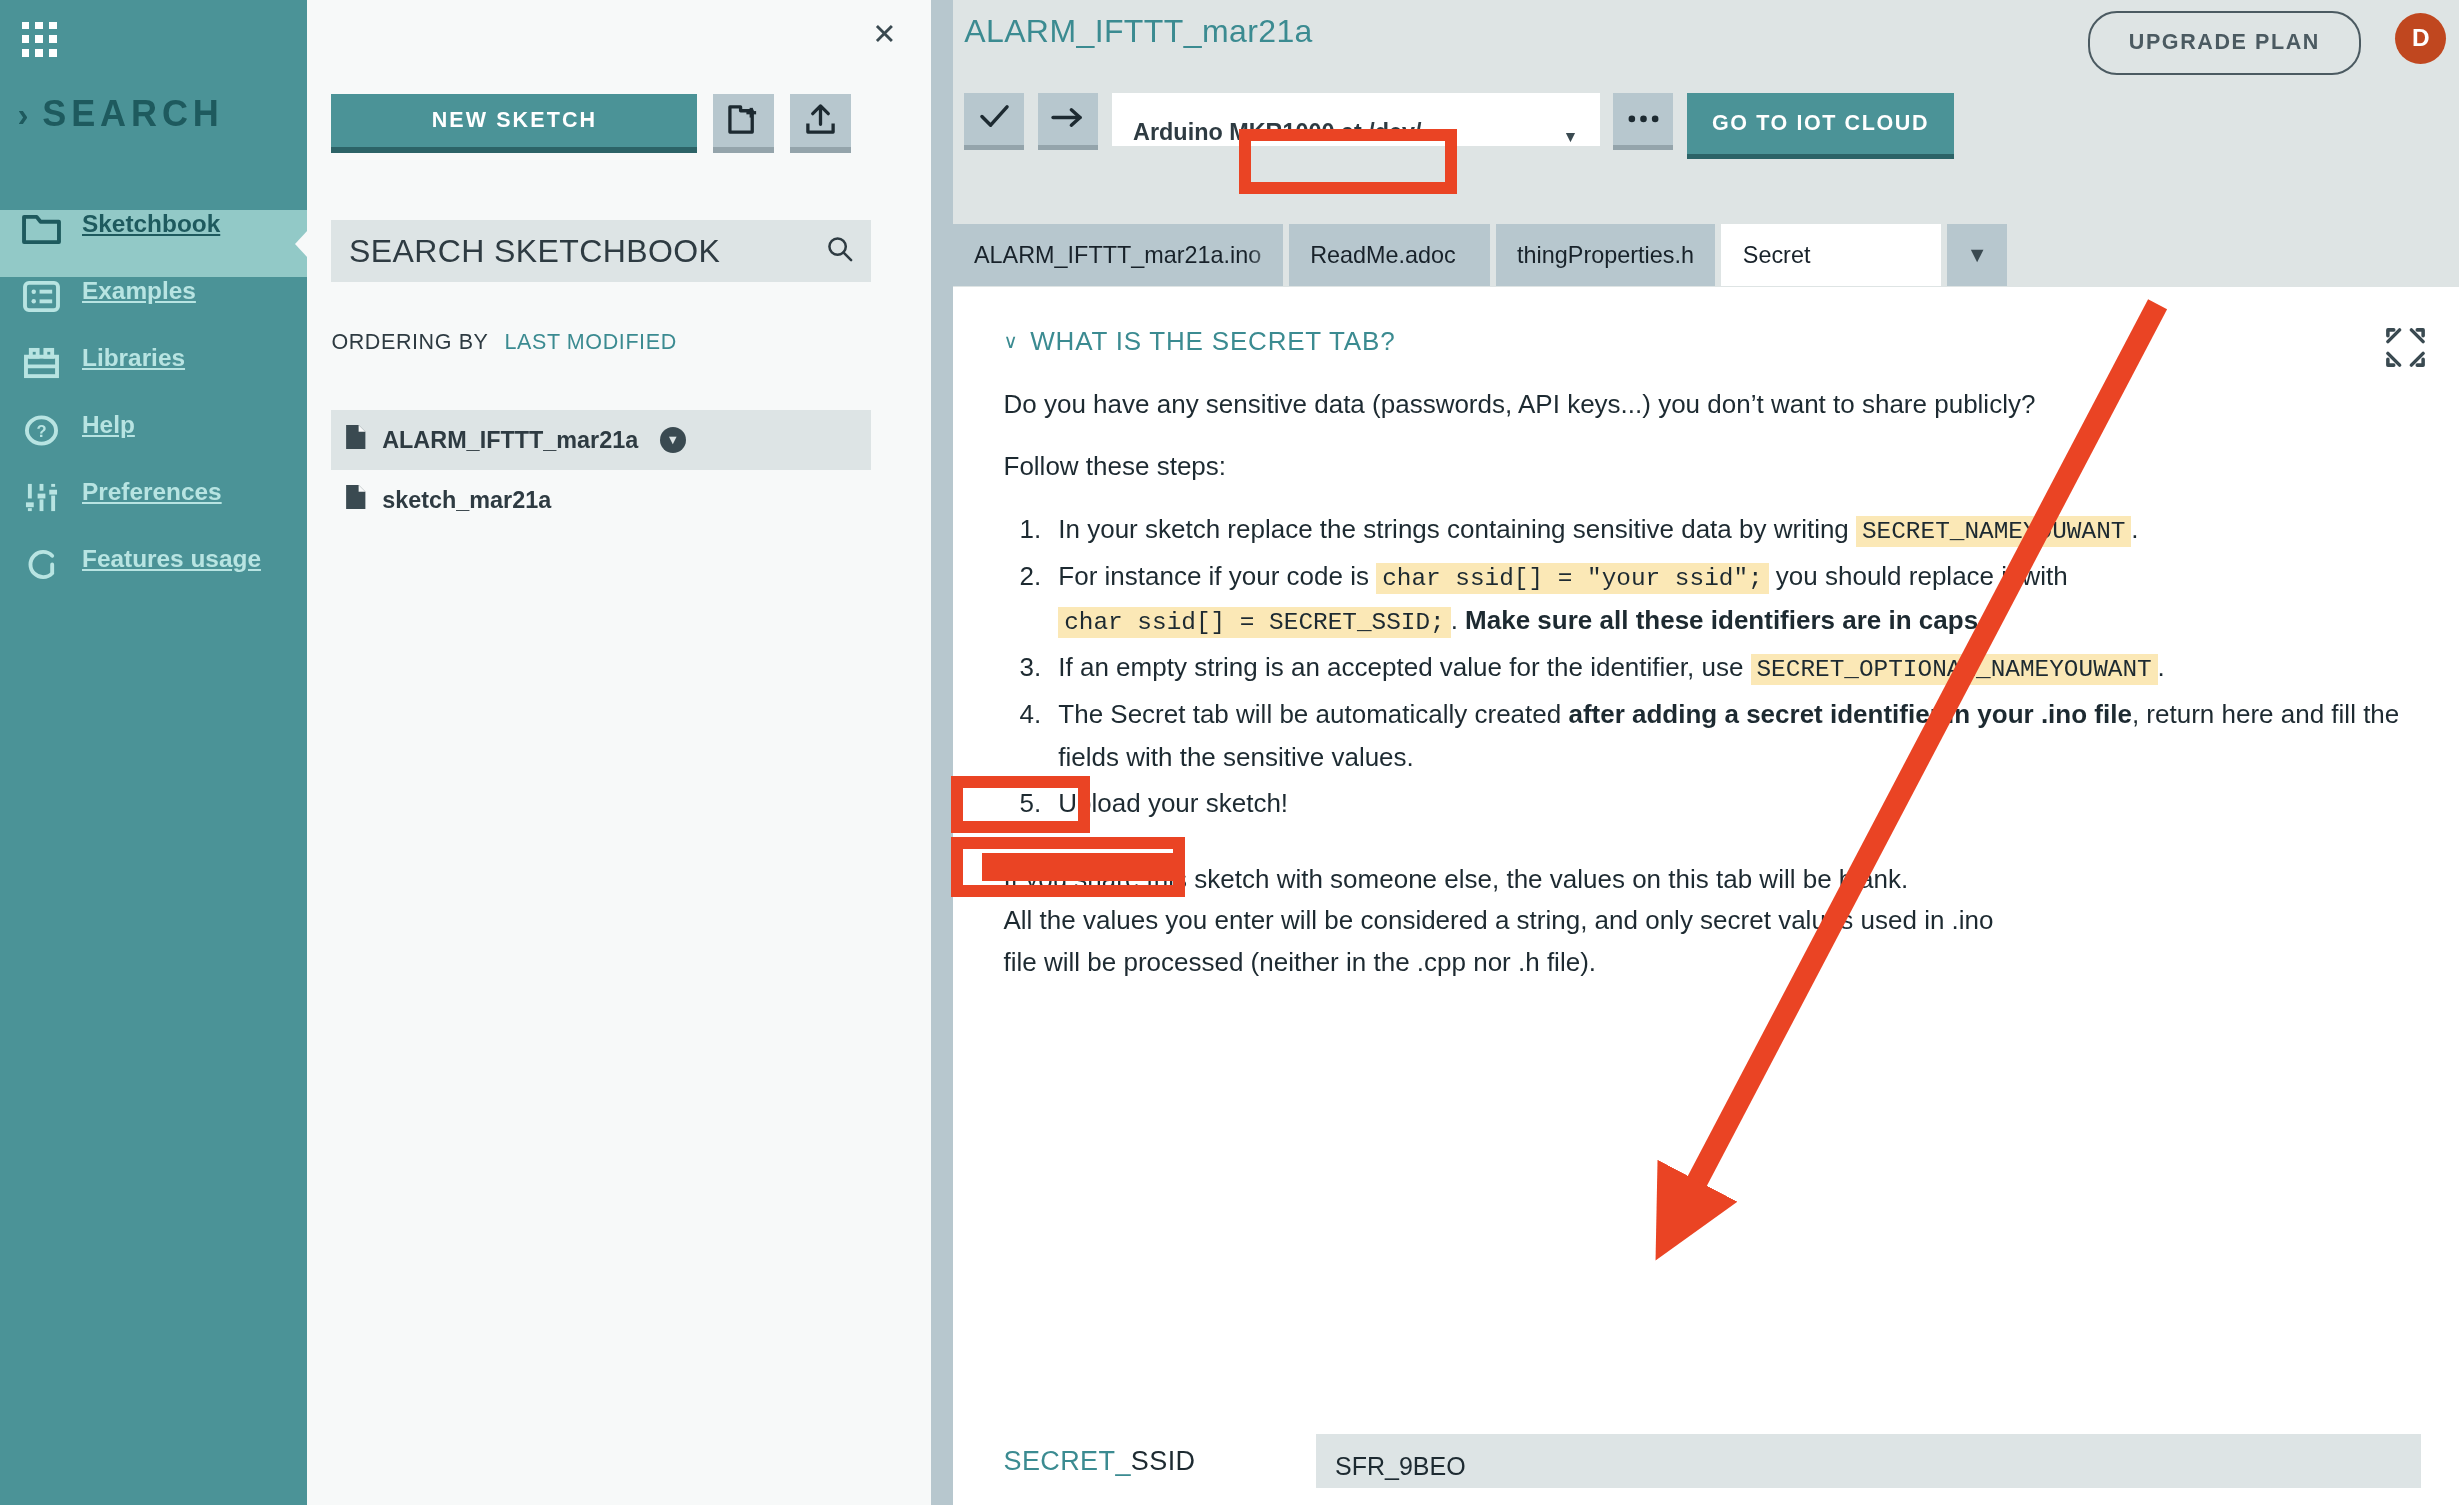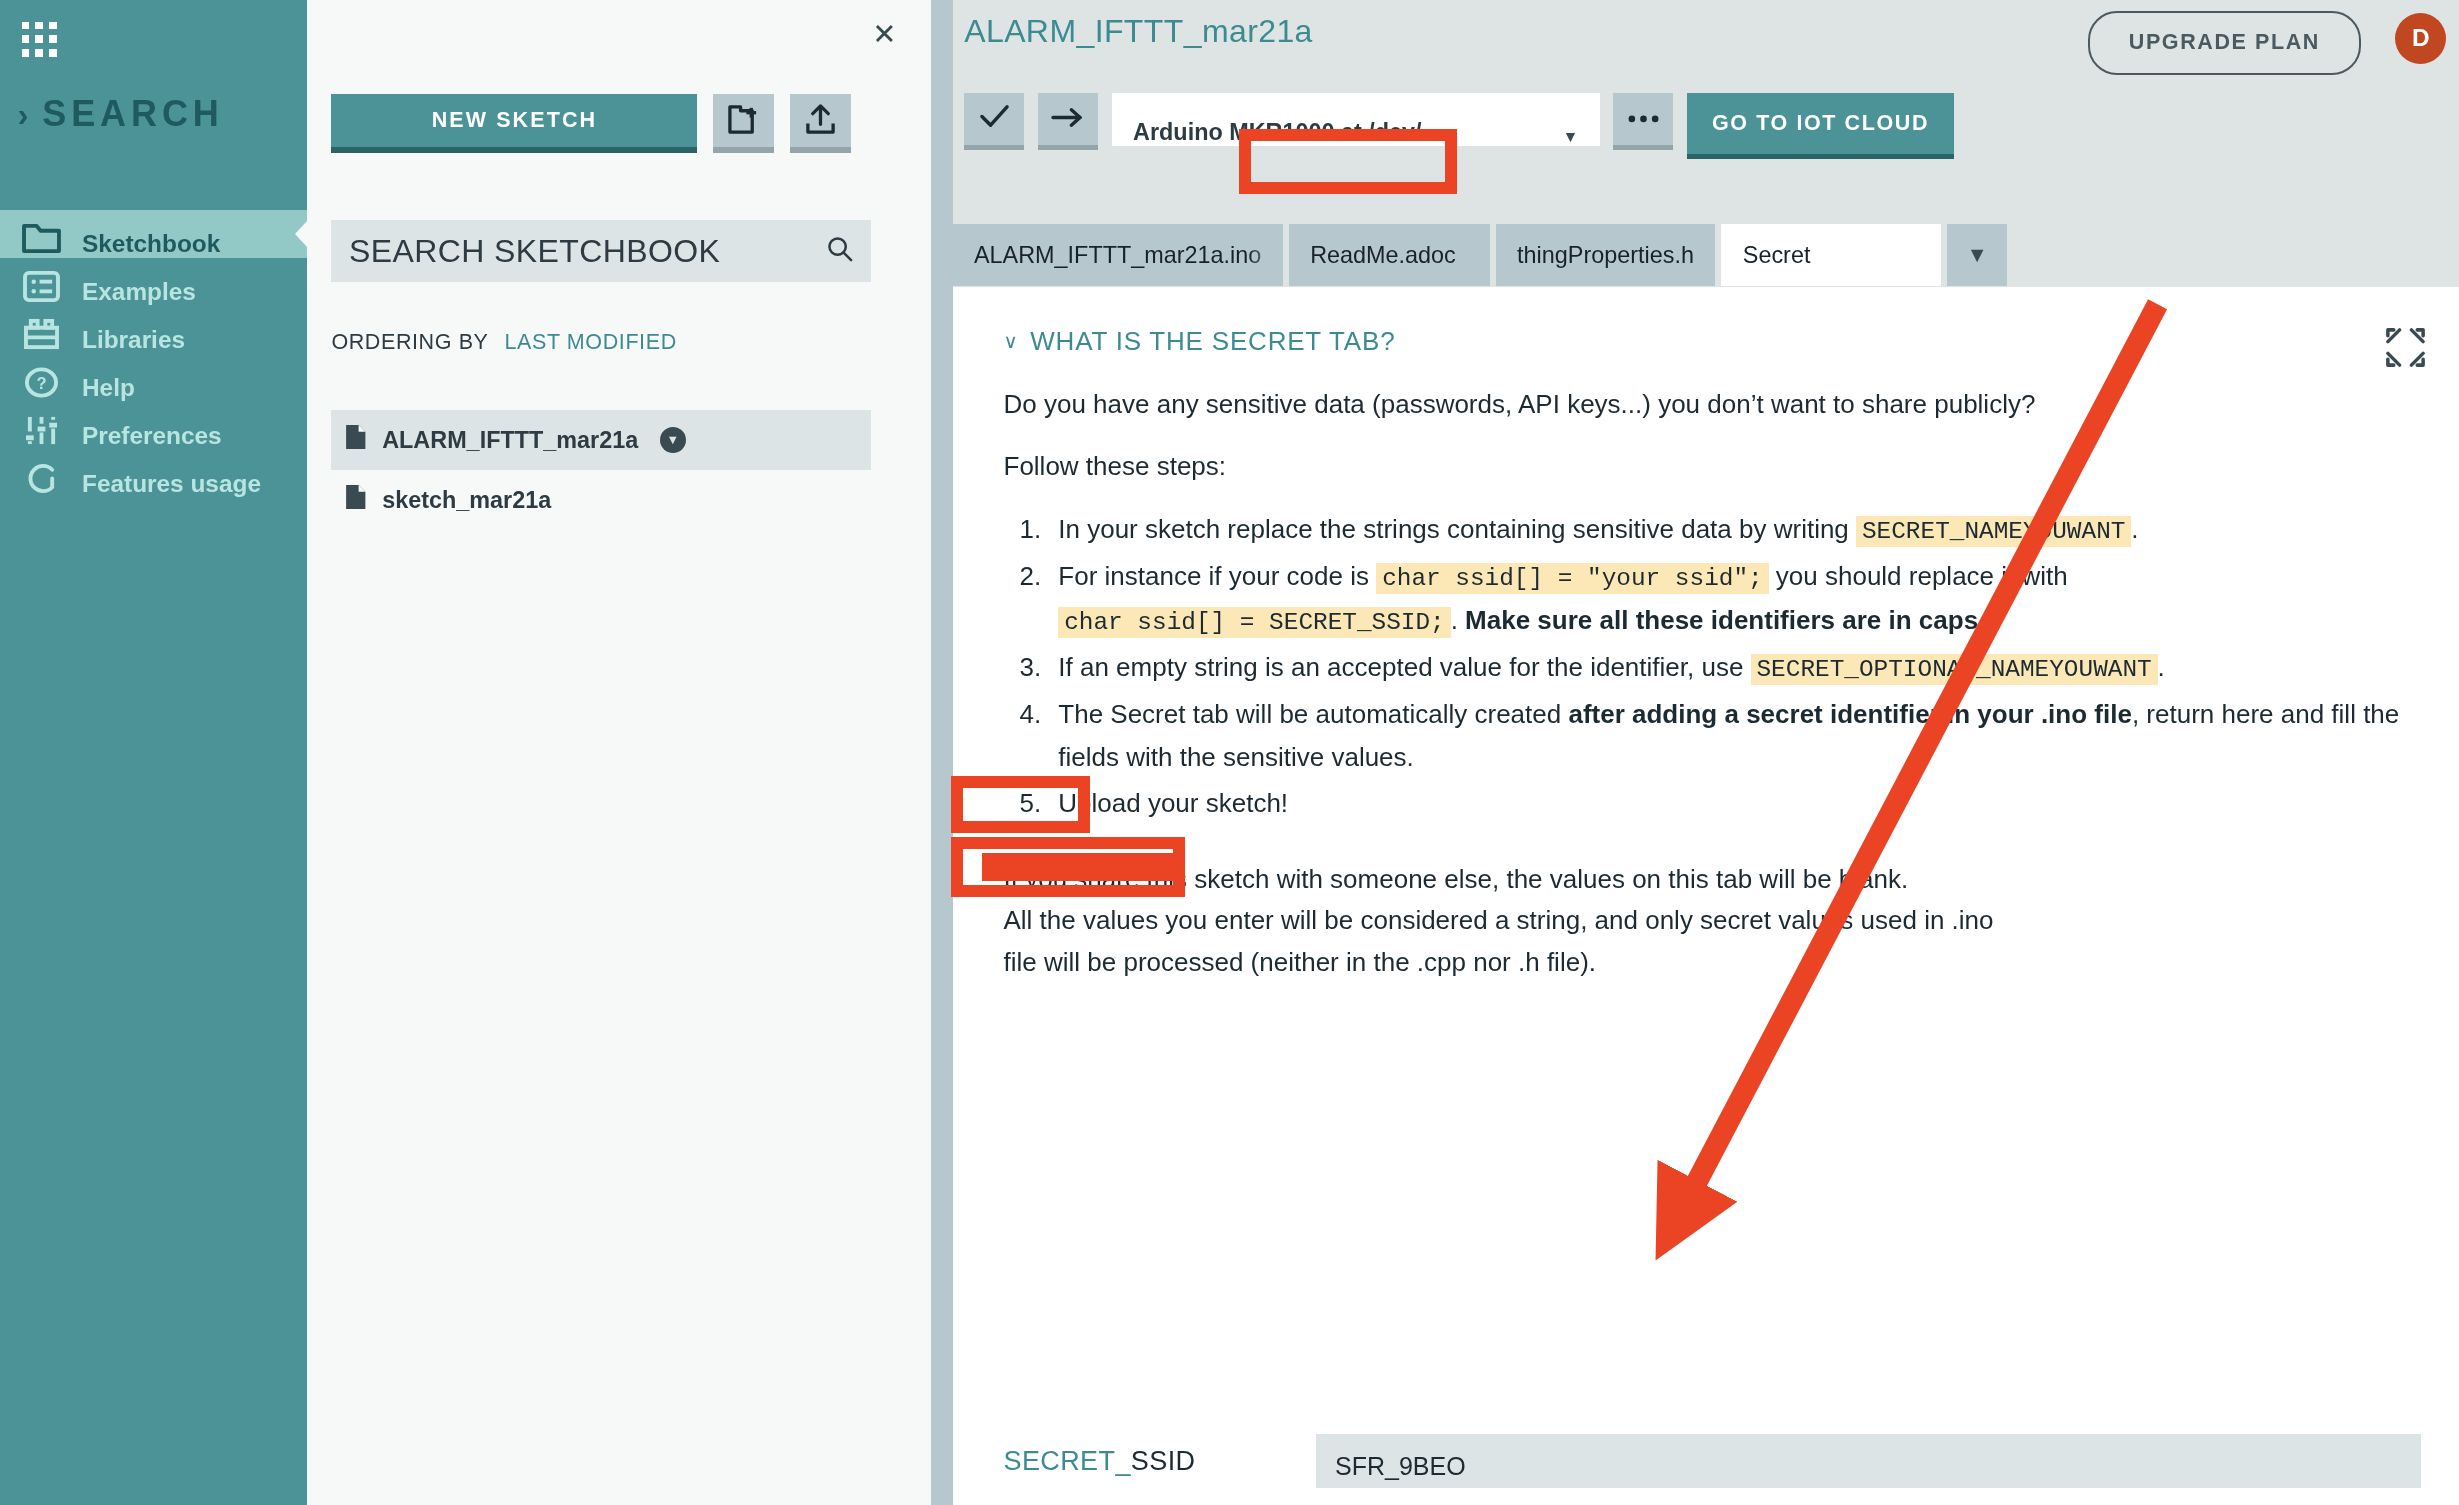--- a/index.html
+++ b/index.html
@@ -30,24 +30,24 @@
   .editor-logo {
     position: absolute; top: 93px; left: 17.6px;
     color: #1e5a5e;
     font-size: 36px; font-weight: 700; letter-spacing: 4.9px;
     display: flex; align-items: center; gap: 8.8px;
     white-space: nowrap;
   }
   .editor-logo .chev { font-size: 33px; font-weight: 700; line-height: 1; }
   .nav { position: absolute; top: 210px; left: 0; width: 100%; }
   .nav-item {
-    display: flex; align-items: flex-end; gap: 21.5px;
-    height: 48px; padding-left: 21.5px;
+    display: flex; align-items: flex-start; gap: 21.5px;
+    height: 67px; padding-left: 21.5px;
     color: #b8e4e2; font-size: 24.4px; font-weight: 700;
-    position: relative; cursor: pointer;
+    position: relative; cursor: pointer; text-decoration: underline;
   }
   .nav-item.active { background: #92c9c7; color: #1e5a5e; }
   .nav-item.active::after {
     content: ""; position: absolute; right: -1px; top: 50%;
     transform: translateY(-50%);
     border-top: 14.6px solid transparent;
     border-bottom: 14.6px solid transparent;
     border-right: 13.7px solid #f7f9f9;
   }
   .nav-icon { width: 39px; height: 39px; display: flex; align-items: center; justify-content: center; flex: 0 0 39px; }

